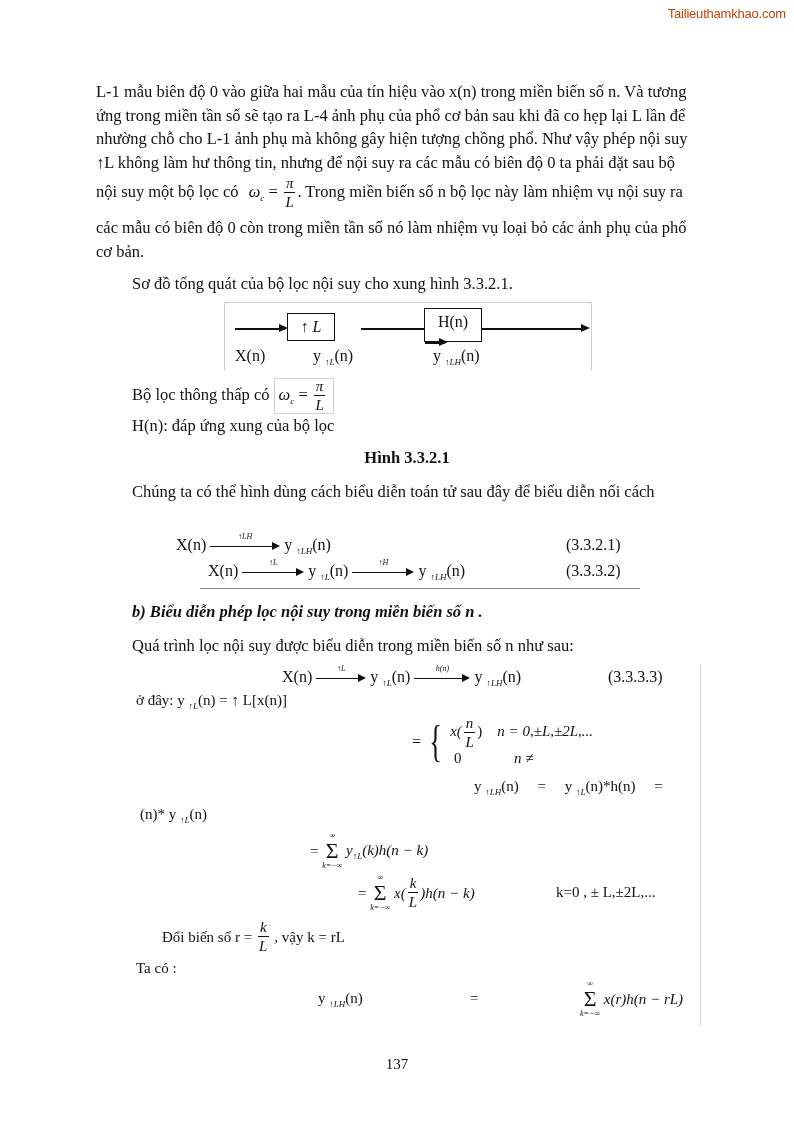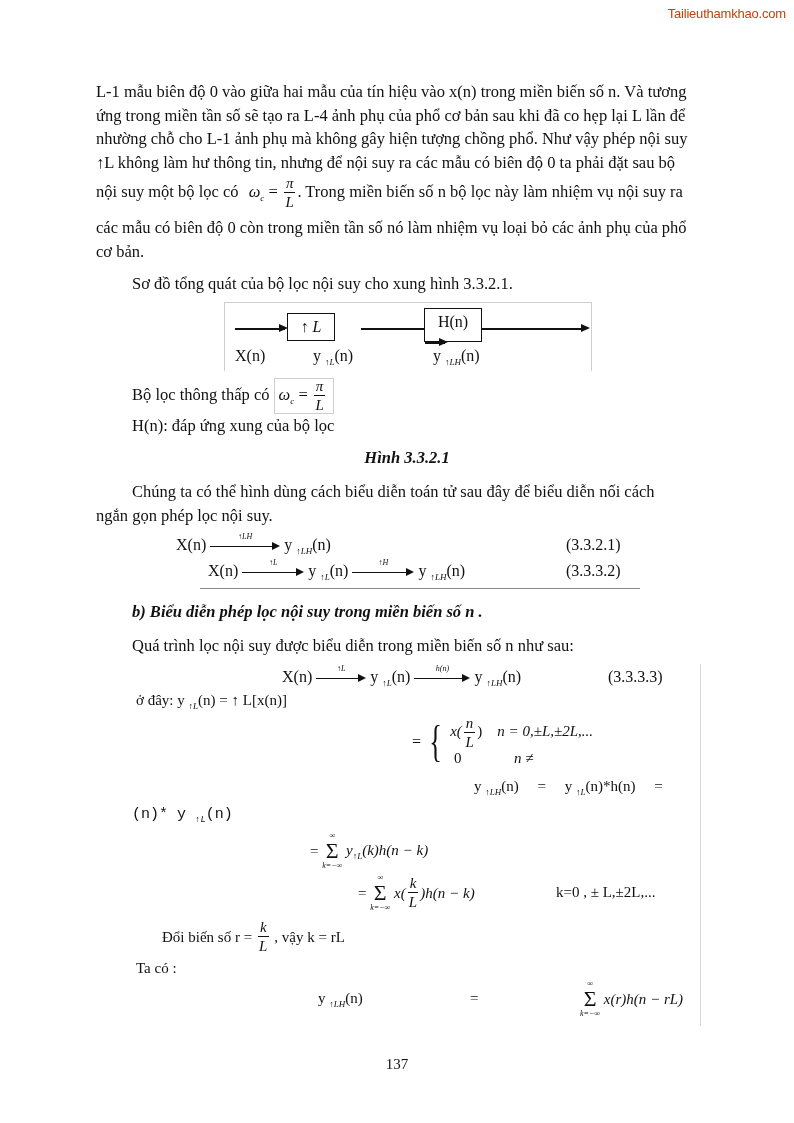--- a/index.html
+++ b/index.html
@@ -16,21 +16,21 @@
     .frac .den { display: block; padding-top: 2px; font-size: 15px; }
     .it { font-style: italic; }
     .sub { font-size: 9px; font-style: italic; vertical-align: -4px; }
     .diagram { left: 224px; top: 302px; width: 366px; height: 68px; border: 1px solid #cfcfcf; border-bottom: none; background: #fff; }
     .box { position: absolute; border: 1.5px solid #111; height: 26px; background: #fff; text-align: center; line-height: 26px; font-size: 16px; }
     .hline { position: absolute; height: 1.5px; background: #111; }
     .arrowhead { position: absolute; width: 0; height: 0; border-top: 4px solid transparent; border-bottom: 4px solid transparent; border-left: 9px solid #111; }
     .dlabel { position: absolute; font-size: 16px; white-space: nowrap; }
     .wcbox { display: inline-block; border: 1px solid #cfcfcf; border-left: 1px solid #cfcfcf; padding: 0 6px 0 4px; vertical-align: middle; }
     .center { text-align: center; }
-    .fig { left: 96px; top: 448px; width: 622px; font-weight: bold; font-style: italic; font-size: 16.5px; }
+    .fig { left: 96px; top: 448px; width: 622px; font-weight: bold; font-size: 16.5px; }
     .eq { font-size: 16px; white-space: nowrap; }
     .arrow { display: inline-block; position: relative; width: 56px; height: 16px; vertical-align: middle; }
     .arrow .shaft { position: absolute; left: 0; right: 6px; top: 8px; height: 1px; background: #111; }
     .arrow .head { position: absolute; right: 0; top: 4px; border-top: 4px solid transparent; border-bottom: 4px solid transparent; border-left: 8px solid #111; }
     .arrow .lbl { position: absolute; left: 0; right: 0; top: -6px; text-align: center; font-size: 8px; font-style: italic; }
     .rule { left: 200px; top: 588px; width: 440px; height: 1px; background: #888; }
     .vrule { left: 700px; top: 664px; width: 1px; height: 362px; background: #d8d8d8; }
     .heading { left: 132px; top: 602px; font-weight: bold; font-style: italic; font-size: 16.5px; }
     .sum { display: inline-block; vertical-align: middle; text-align: center; line-height: 1; position: relative; }
     .sum .top { display: block; font-size: 8px; font-style: italic; }
@@ -88,21 +88,20 @@
     <span class="frac"><span class="num">π</span><span class="den">L</span></span>
   </span>
 </div>
 
 <div class="abs para" style="left:132px; top:414px; white-space:nowrap;">H(n): đáp ứng xung của bộ lọc</div>
 
 <div class="abs fig center">Hình 3.3.2.1</div>
 
 <div class="abs para" style="left:96px; top:480px; width:622px;">
   <div class="line" style="text-indent:36px;">Chúng ta có thể hình dùng cách biểu diễn toán tử sau đây để biểu diễn nối cách</div>
-  <div class="line">ngắn gọn phép lọc nội suy.</div>
 </div>
 
 <div class="abs eq" style="left:176px; top:536px;">
   <span>X(n)</span>
   <span class="arrow" style="width:70px;"><span class="lbl">↑LH</span><span class="shaft"></span><span class="head"></span></span>
   <span>y</span> <span class="sub">↑LH</span><span>(n)</span>
 </div>
 <div class="abs eq" style="left:566px; top:536px;">(3.3.2.1)</div>
 
 <div class="abs eq" style="left:208px; top:562px;">
@@ -142,21 +141,21 @@
     <span style="display:block; white-space:nowrap;">&nbsp;<span>0</span>&nbsp;&nbsp;&nbsp;&nbsp;&nbsp;&nbsp;&nbsp;&nbsp;&nbsp;&nbsp;&nbsp;&nbsp;&nbsp;&nbsp;<span class="it">n ≠</span></span>
   </span>
 </div>
 
 <div class="abs eq" style="left:474px; top:778px; font-size:15px;">
   <span>y</span> <span class="sub">↑LH</span><span>(n)</span>
   &nbsp;&nbsp;&nbsp;&nbsp;<span>=</span>&nbsp;&nbsp;&nbsp;&nbsp;
   <span>y</span> <span class="sub">↑L</span><span>(n)*h(n)</span>
   &nbsp;&nbsp;&nbsp;&nbsp;<span>=</span>
 </div>
-<div class="abs eq" style="left:132px; top:806px; font-size:15px;font-family:Liberation Mono, monospace;">
+<div class="abs eq" style="left:140px; top:806px; font-size:15px;">
   <span>(n)* y</span> <span class="sub">↑L</span><span>(n)</span>
 </div>
 
 <div class="abs eq" style="left:310px; top:832px; font-size:15px;">
   <span style="vertical-align:middle;">=</span>
   <span class="sum"><span class="top">∞</span><span class="sig">Σ</span><span class="bot">k=−∞</span></span>
   <span class="it" style="vertical-align:middle;font-family:Liberation Serif, serif;"><span>y</span><span class="sub">↑L</span><span>(k)h(n − k)</span></span>
 </div>
 
 <div class="abs eq" style="left:358px; top:874px; font-size:15px;">

